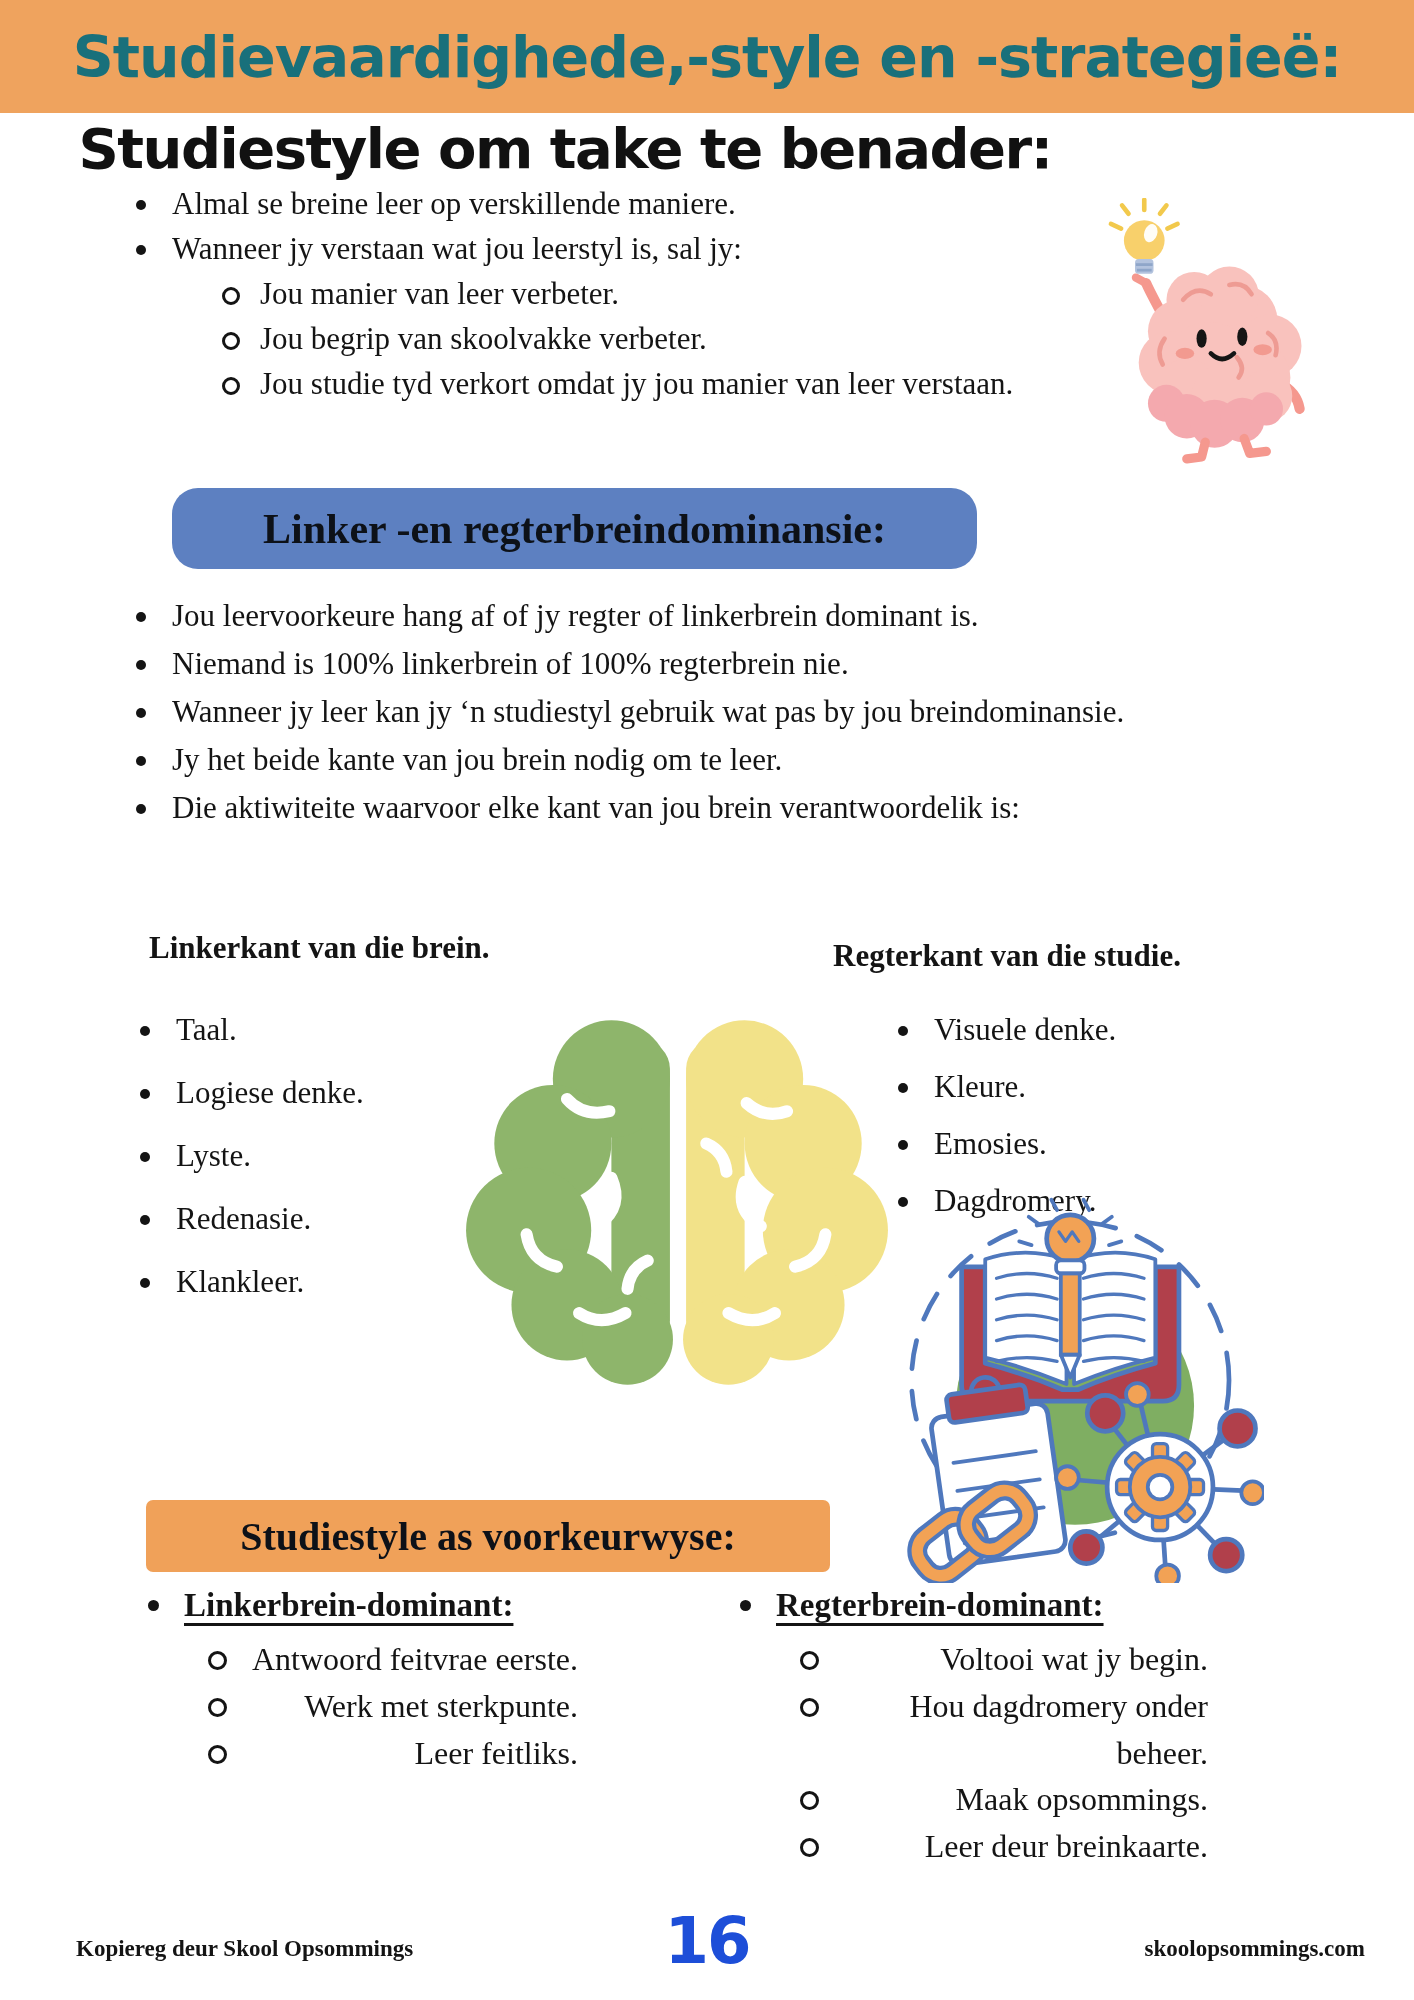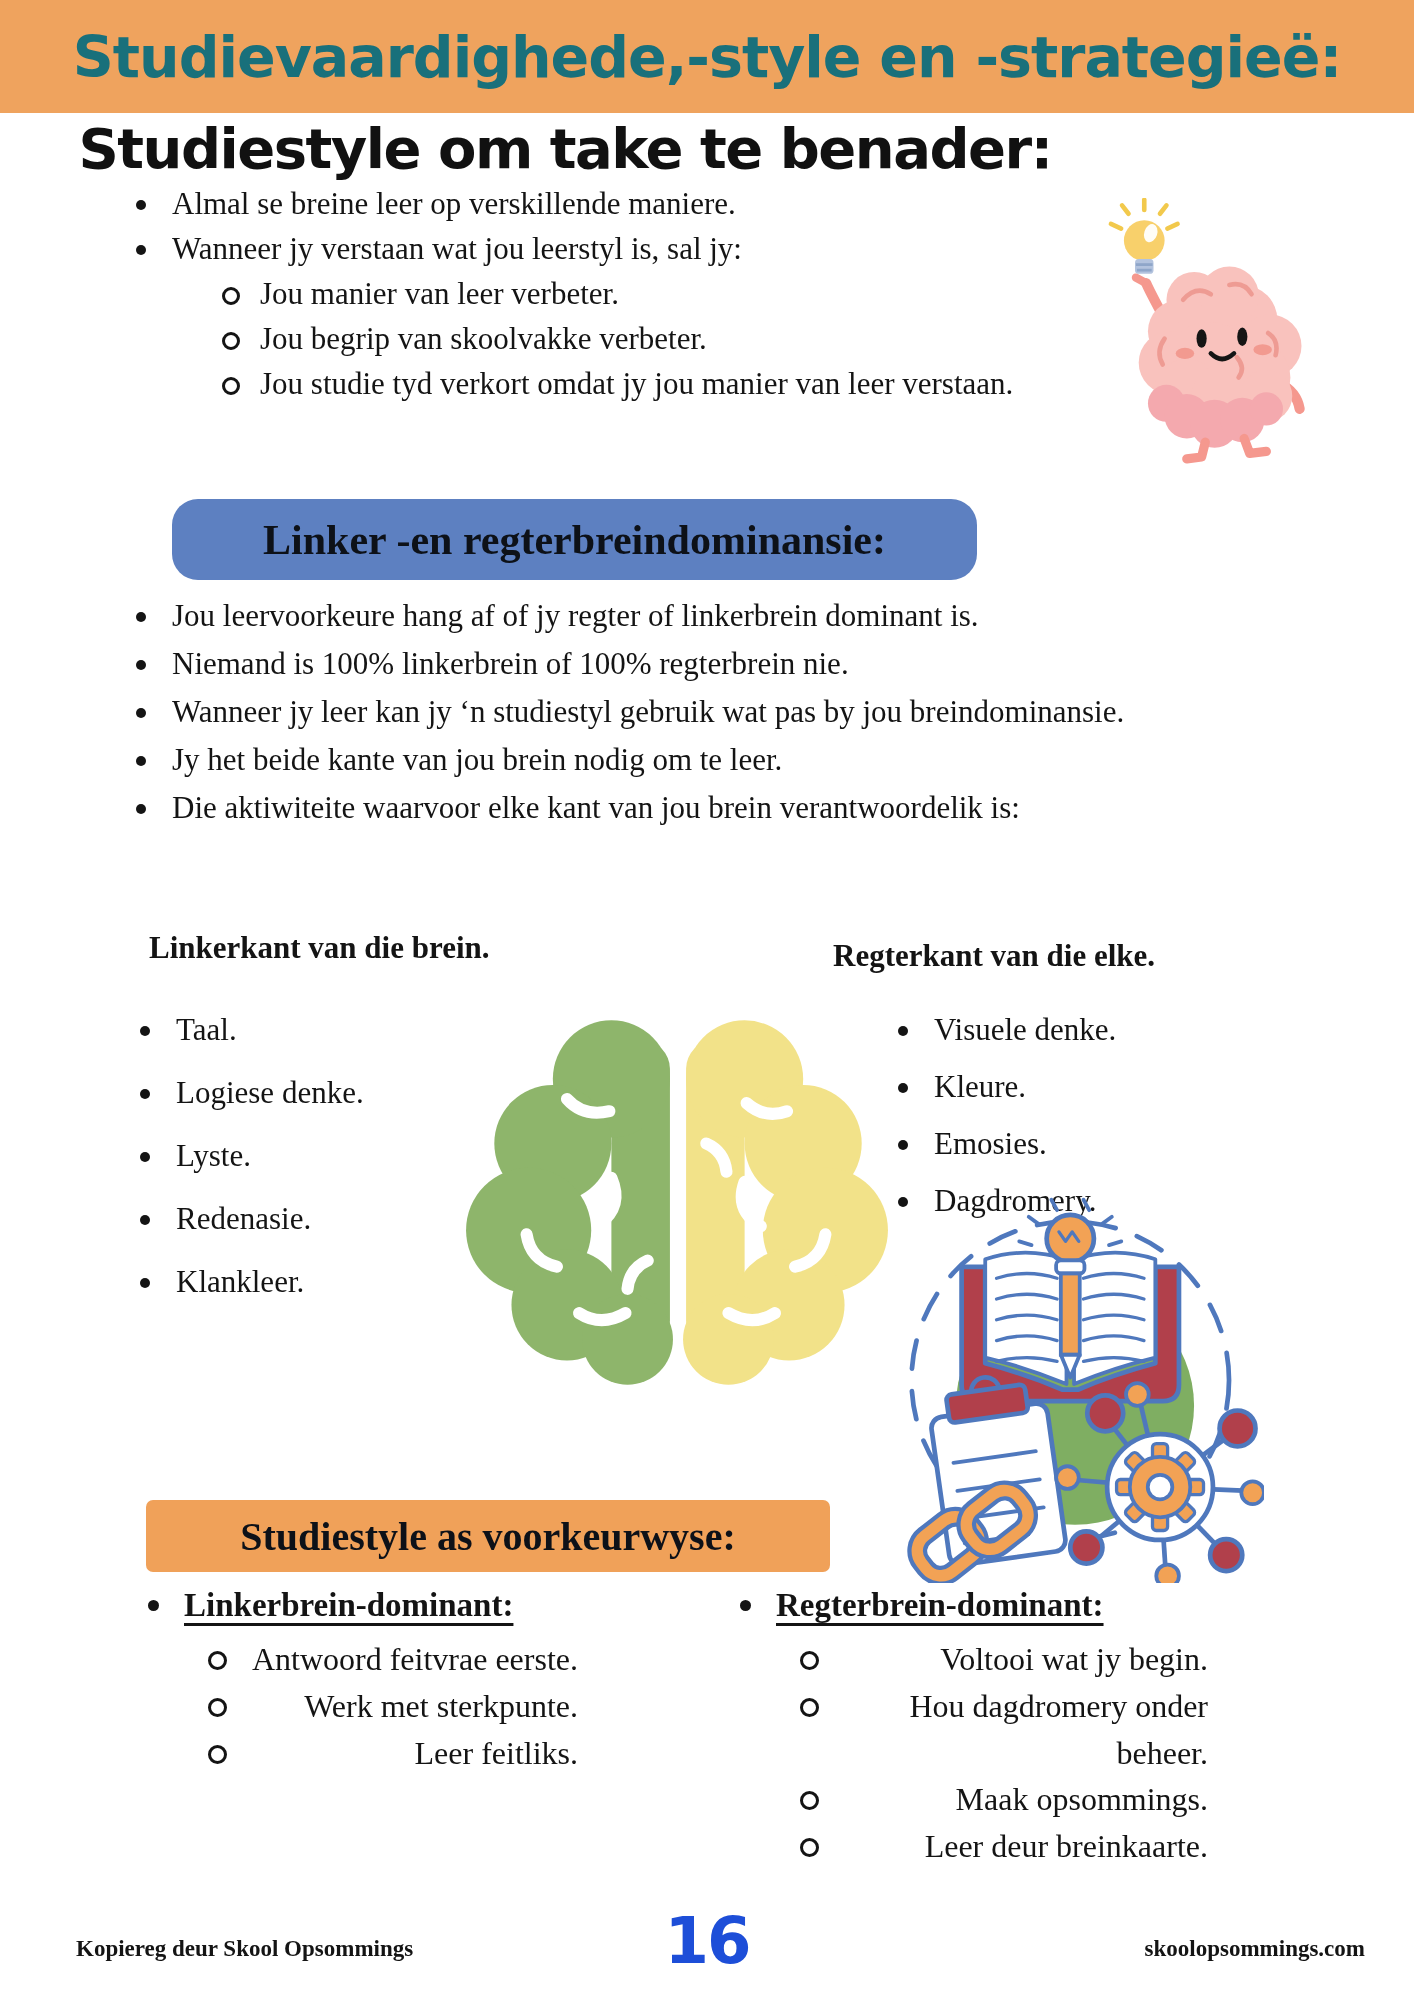--- a/index.html
+++ b/index.html
@@ -36,21 +36,21 @@
     width:12px; height:12px; border-radius:50%; border:3px solid #141414; background:transparent;
   }
   .intro-list   { position:absolute; top:182px; left:128px; width:1090px; }
   .dom-list     { position:absolute; top:594px; left:128px; width:1000px; }
   .dom-list li  { margin-bottom:3px; }
   
   .pill {
     position:absolute; display:flex; align-items:center; justify-content:center;
     font-weight:bold; color:#0d1118;
   }
-  .blue-pill   { top:499px; left:172px; width:805px; height:81px; background:#5d80c1; border-radius:26px; font-size:42px; }
+  .blue-pill   { top:488px; left:172px; width:805px; height:81px; background:#5d80c1; border-radius:26px; font-size:42px; }
   .orange-pill { top:1500px; left:146px; width:684px; height:72px; background:#f0a159; border-radius:7px; font-size:40px; }
   
   .side-heading { position:absolute; font-size:31px; font-weight:bold; color:#141414; }
   .left-side-heading  { top:930px; left:149px; }
   .right-side-heading { top:938px; left:833px; }
   .left-side-list  { position:absolute; top:1008px; left:132px; width:330px; }
   .left-side-list li  { margin-bottom:18px; }
   .right-side-list { position:absolute; top:1008px; left:890px; width:330px; }
   .right-side-list li { margin-bottom:12px; }
   
@@ -170,21 +170,21 @@
 
   <ul class="body-list dom-list">
     <li class="dot">Jou leervoorkeure hang af of jy regter of linkerbrein dominant is.</li>
     <li class="dot">Niemand is 100% linkerbrein of 100% regterbrein nie.</li>
     <li class="dot">Wanneer jy leer kan jy ‘n studiestyl gebruik wat pas by jou breindominansie.</li>
     <li class="dot">Jy het beide kante van jou brein nodig om te leer.</li>
     <li class="dot">Die aktiwiteite waarvoor elke kant van jou brein verantwoordelik is:</li>
   </ul>
 
   <div class="side-heading left-side-heading">Linkerkant van die brein.</div>
-  <div class="side-heading right-side-heading">Regterkant van die elke.</div>
+  <div class="side-heading right-side-heading">Regterkant van die studie.</div>
 
   <ul class="body-list left-side-list">
     <li class="dot">Taal.</li>
     <li class="dot">Logiese denke.</li>
     <li class="dot">Lyste.</li>
     <li class="dot">Redenasie.</li>
     <li class="dot">Klankleer.</li>
   </ul>
 
   <ul class="body-list right-side-list">

